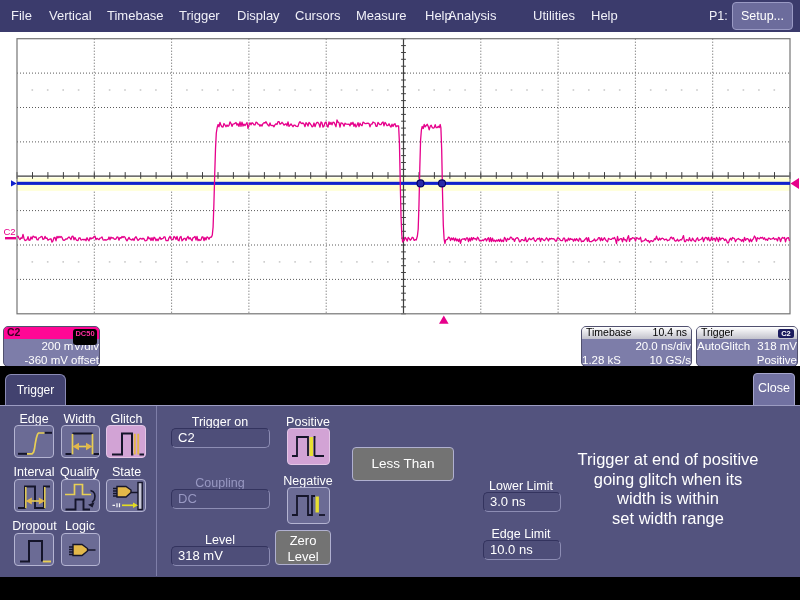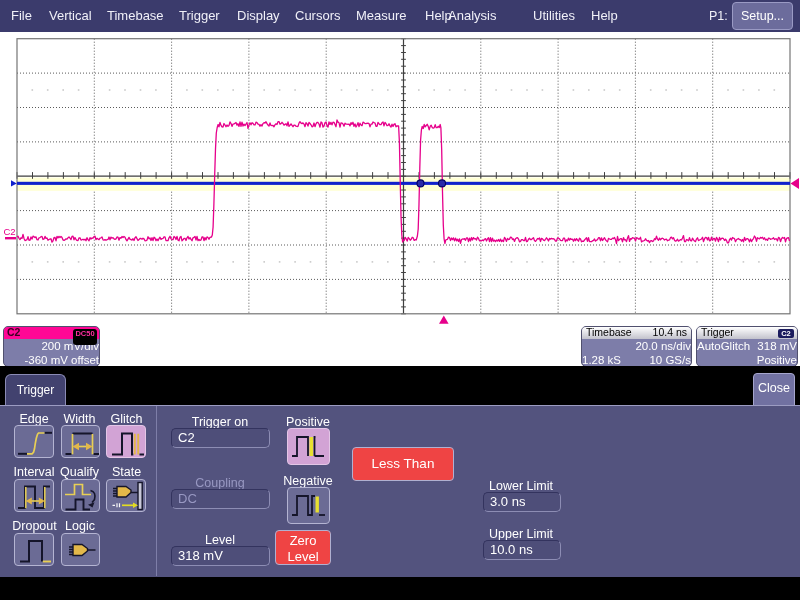--- a/index.html
+++ b/index.html
@@ -19,21 +19,21 @@
 
 #dlg{left:0;top:405px;width:800px;height:172px;background:#53537e;border-top:1px solid #9c9cc2}
 #tab{left:5px;top:374px;width:61px;height:31px;background:#42426f;border:1px solid #8b8bb5;
  border-bottom:none;border-radius:6px 6px 0 0;color:#fff;font-size:12px;text-align:center;line-height:30px}
 #closebtn{left:753px;top:373px;width:42px;height:38px;background:#7171a1;border:1px solid #a5a5cc;
  border-radius:4px;color:#fff;font-size:12.5px;text-align:center;line-height:28px}
 .lbl{position:absolute;color:#fff;font-size:12.5px;text-align:center;white-space:nowrap}
 .tbtn{position:absolute;width:39.5px;height:33px;background:#6b6b95;border:1px solid #b4b4d2;border-radius:4px}
 .tbtn.sel{background:#d2a3d5;border-color:#e3c6e6}
 .bigbtn{position:absolute;color:#fff;font-size:13.5px;text-align:center;
- background:#ef4444;border:1px solid #b0b0d0;border-radius:4px}
+ background:#737373;border:1px solid #b0b0d0;border-radius:4px}
 .bigbtn.sel{background:#cc9bcd;border-color:#e0c0e0}
 .inp{position:absolute;left:171px;width:99px;height:20px;background:#4e4e79;
  border:1px solid #33335e;border-bottom-color:#8d8db4;border-right-color:#8d8db4;
  border-radius:5px;color:#fff;font-size:13px;line-height:18px;padding-left:6px}
 .sep{position:absolute;width:1px;background:#7e7ea8}
 #bigtext{position:absolute;left:545px;top:450px;width:246px;color:#fff;font-size:16.5px;
  line-height:19.5px;text-align:center}
 
 #footer{left:0;top:577px;width:800px;height:23px;background:#000}
 #lecroy{position:absolute;left:13px;top:3px;color:#1a1aff;font-size:14.5px;font-weight:bold;
@@ -292,14 +292,15 @@
 <div class="lbl" style="left:268px;top:474px;width:80px">Negative</div>
 <div class="tbtn" style="left:287px;top:487px;width:43px;height:37px"><svg width="40" height="34" viewBox="0 0 40 34">
         <path d="M4,27 H9 V8 H20 V27 H24 V8 H27" stroke="#15152a" stroke-width="1.8" fill="none"></path>
         <rect x="27.5" y="8.5" width="3.4" height="16" fill="#e8e030"></rect>
         <path d="M31,27 H37" stroke="#15152a" stroke-width="1.8" fill="none"></path>
       </svg></div>
 <div class="bigbtn" style="left:275px;top:530px;width:56px;height:35px;font-size:13px;line-height:16px;padding-top:2px">Zero<br>Level</div>
 <div class="bigbtn" style="left:352px;top:447px;width:102px;height:34px;line-height:32px">Less Than</div>
 <div class="lbl" style="left:471px;top:479px;width:100px;font-size:12.5px">Lower Limit</div>
 <div class="inp" style="left:483px;top:492px;width:78px">3.0 ns</div>
-<div class="lbl" style="left:471px;top:527px;width:100px;font-size:12.5px">Upper Limit</div>
+<div class="lbl" style="left:471px;top:527px;width:100px;font-size:12.5px">Edge Limit</div>
 <div class="inp" style="left:483px;top:540px;width:78px">10.0 ns</div>
+<div id="bigtext">Trigger at end of positive<br>going glitch when its<br>width is within<br>set width range</div>
 </div>
 </body></html>

